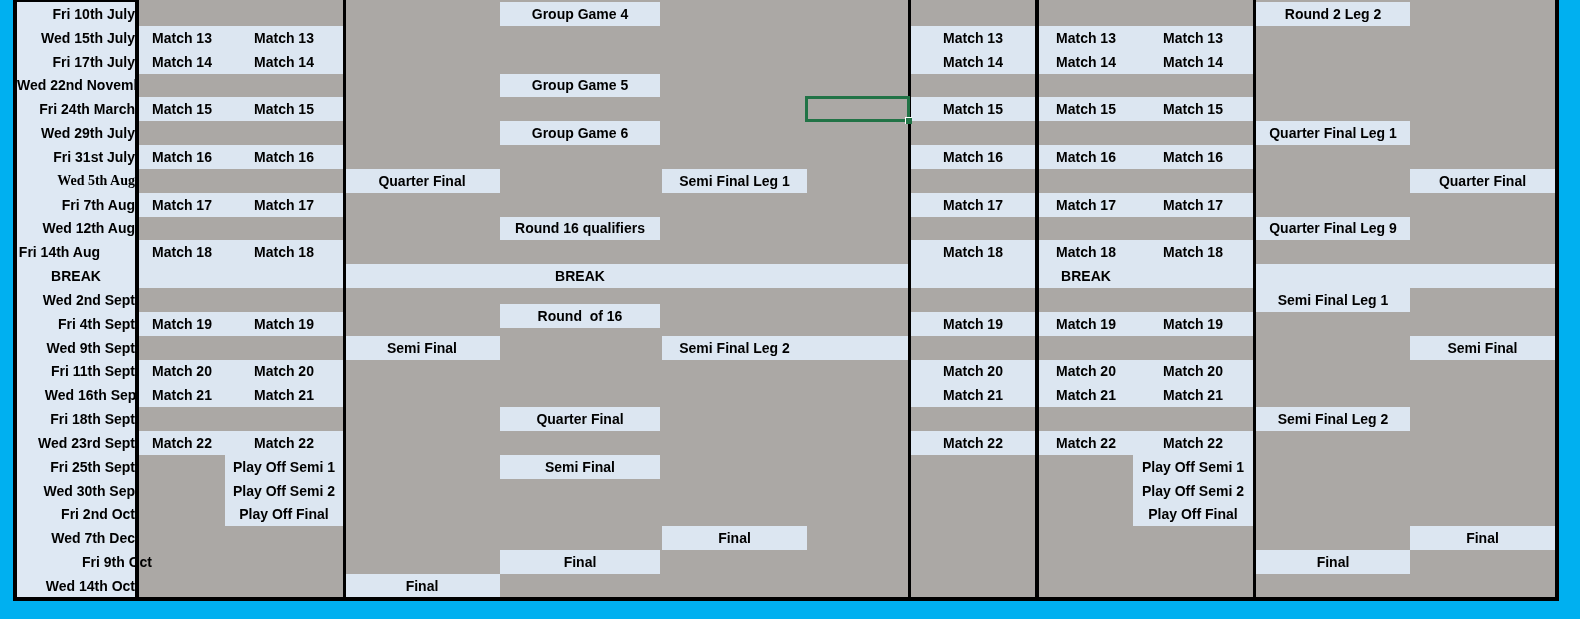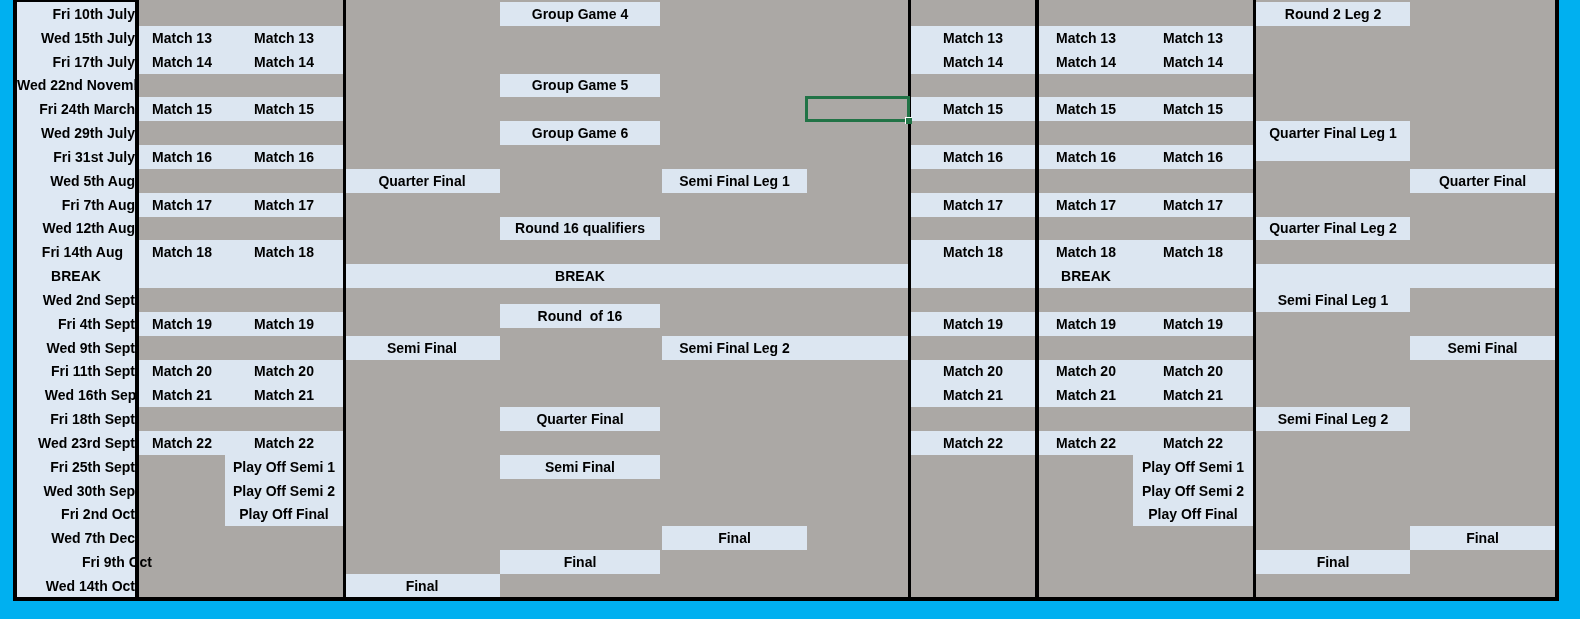--- a/index.html
+++ b/index.html
@@ -46,41 +46,41 @@
       <div class="cell date" style="left: 17px; top: 74px; width: 118px; height: 23px; line-height: 23px;">Wed 22nd November</div>
       <div class="cell blue" style="left: 500px; top: 74px; width: 160px; height: 23px; line-height: 23px;">Group Game 5</div>
       <div class="cell date" style="left: 17px; top: 97px; width: 118px; height: 24px; line-height: 24px;">Fri 24th March</div>
       <div class="cell blue" style="left: 139px; top: 97px; width: 86px; height: 24px; line-height: 24px;">Match 15</div>
       <div class="cell blue" style="left: 225px; top: 97px; width: 118px; height: 24px; line-height: 24px;">Match 15</div>
       <div class="cell blue" style="left: 911px; top: 97px; width: 124px; height: 24px; line-height: 24px;">Match 15</div>
       <div class="cell blue" style="left: 1039px; top: 97px; width: 94px; height: 24px; line-height: 24px;">Match 15</div>
       <div class="cell blue" style="left: 1133px; top: 97px; width: 120px; height: 24px; line-height: 24px;">Match 15</div>
       <div class="cell date" style="left: 17px; top: 121px; width: 118px; height: 24px; line-height: 24px;">Wed 29th July</div>
       <div class="cell blue" style="left: 500px; top: 121px; width: 160px; height: 24px; line-height: 24px;">Group Game 6</div>
-      <div class="cell blue" style="left: 1256px; top: 121px; width: 154px; height: 40px; line-height: 24px;">Quarter Final Leg 1</div>
+      <div class="cell blue" style="left: 1256px; top: 121px; width: 154px; height: 24px; line-height: 24px;">Quarter Final Leg 1</div>
       <div class="cell date" style="left: 17px; top: 145px; width: 118px; height: 24px; line-height: 24px;">Fri 31st July</div>
       <div class="cell blue" style="left: 139px; top: 145px; width: 86px; height: 24px; line-height: 24px;">Match 16</div>
       <div class="cell blue" style="left: 225px; top: 145px; width: 118px; height: 24px; line-height: 24px;">Match 16</div>
       <div class="cell blue" style="left: 911px; top: 145px; width: 124px; height: 24px; line-height: 24px;">Match 16</div>
       <div class="cell blue" style="left: 1039px; top: 145px; width: 94px; height: 24px; line-height: 24px;">Match 16</div>
       <div class="cell blue" style="left: 1133px; top: 145px; width: 120px; height: 24px; line-height: 24px;">Match 16</div>
-      <div class="cell date" style="left: 17px; top: 169px; width: 118px; height: 24px; line-height: 24px;">Wed 5th Aug</div>
+      <div class="cell date" style="left: 17px; top: 169px; width: 118px; height: 24px; line-height: 24px; font-family: Liberation Serif, serif;">Wed 5th Aug</div>
       <div class="cell blue" style="left: 344px; top: 169px; width: 156px; height: 24px; line-height: 24px;">Quarter Final</div>
       <div class="cell blue" style="left: 662px; top: 169px; width: 145px; height: 24px; line-height: 24px;">Semi Final Leg 1</div>
       <div class="cell blue" style="left: 1410px; top: 169px; width: 145px; height: 24px; line-height: 24px;">Quarter Final</div>
       <div class="cell date" style="left: 17px; top: 193px; width: 118px; height: 24px; line-height: 24px;">Fri 7th Aug</div>
       <div class="cell blue" style="left: 139px; top: 193px; width: 86px; height: 24px; line-height: 24px;">Match 17</div>
       <div class="cell blue" style="left: 225px; top: 193px; width: 118px; height: 24px; line-height: 24px;">Match 17</div>
       <div class="cell blue" style="left: 911px; top: 193px; width: 124px; height: 24px; line-height: 24px;">Match 17</div>
       <div class="cell blue" style="left: 1039px; top: 193px; width: 94px; height: 24px; line-height: 24px;">Match 17</div>
       <div class="cell blue" style="left: 1133px; top: 193px; width: 120px; height: 24px; line-height: 24px;">Match 17</div>
       <div class="cell date" style="left: 17px; top: 217px; width: 118px; height: 23px; line-height: 23px;">Wed 12th Aug</div>
       <div class="cell blue" style="left: 500px; top: 217px; width: 160px; height: 23px; line-height: 23px;">Round 16 qualifiers</div>
-      <div class="cell blue" style="left: 1256px; top: 217px; width: 154px; height: 23px; line-height: 23px;">Quarter Final Leg 2</div>
-      <div class="cell date" style="left: 0; top: 240px; width: 100px; height: 24px; line-height: 24px; margin-left: 23px;">Fri 14th Aug</div>
+      <div class="cell blue" style="left: 1256px; top: 217px; width: 154px; height: 23px; line-height: 23px;">Quarter Final Leg 9</div>
+      <div class="cell date" style="left: 0; top: 240px; width: 100px; height: 24px; line-height: 24px;">Fri 14th Aug</div>
       <div class="cell blue" style="left: 139px; top: 240px; width: 86px; height: 24px; line-height: 24px;">Match 18</div>
       <div class="cell blue" style="left: 225px; top: 240px; width: 118px; height: 24px; line-height: 24px;">Match 18</div>
       <div class="cell blue" style="left: 911px; top: 240px; width: 124px; height: 24px; line-height: 24px;">Match 18</div>
       <div class="cell blue" style="left: 1039px; top: 240px; width: 94px; height: 24px; line-height: 24px;">Match 18</div>
       <div class="cell blue" style="left: 1133px; top: 240px; width: 120px; height: 24px; line-height: 24px;">Match 18</div>
       <div class="cell date center" style="left: 17px; top: 264px; width: 118px; height: 24px; line-height: 24px;">BREAK</div>
       <div class="cell blue" style="left: 139px; top: 264px; width: 204px; height: 24px; line-height: 24px;"></div>
       <div class="cell blue" style="left: 344px; top: 264px; width: 564px; height: 24px; line-height: 24px;"></div>
       <div class="cell blue" style="left: 500px; top: 264px; width: 160px; height: 24px; line-height: 24px;">BREAK</div>
       <div class="cell blue" style="left: 911px; top: 264px; width: 124px; height: 24px; line-height: 24px;"></div>

